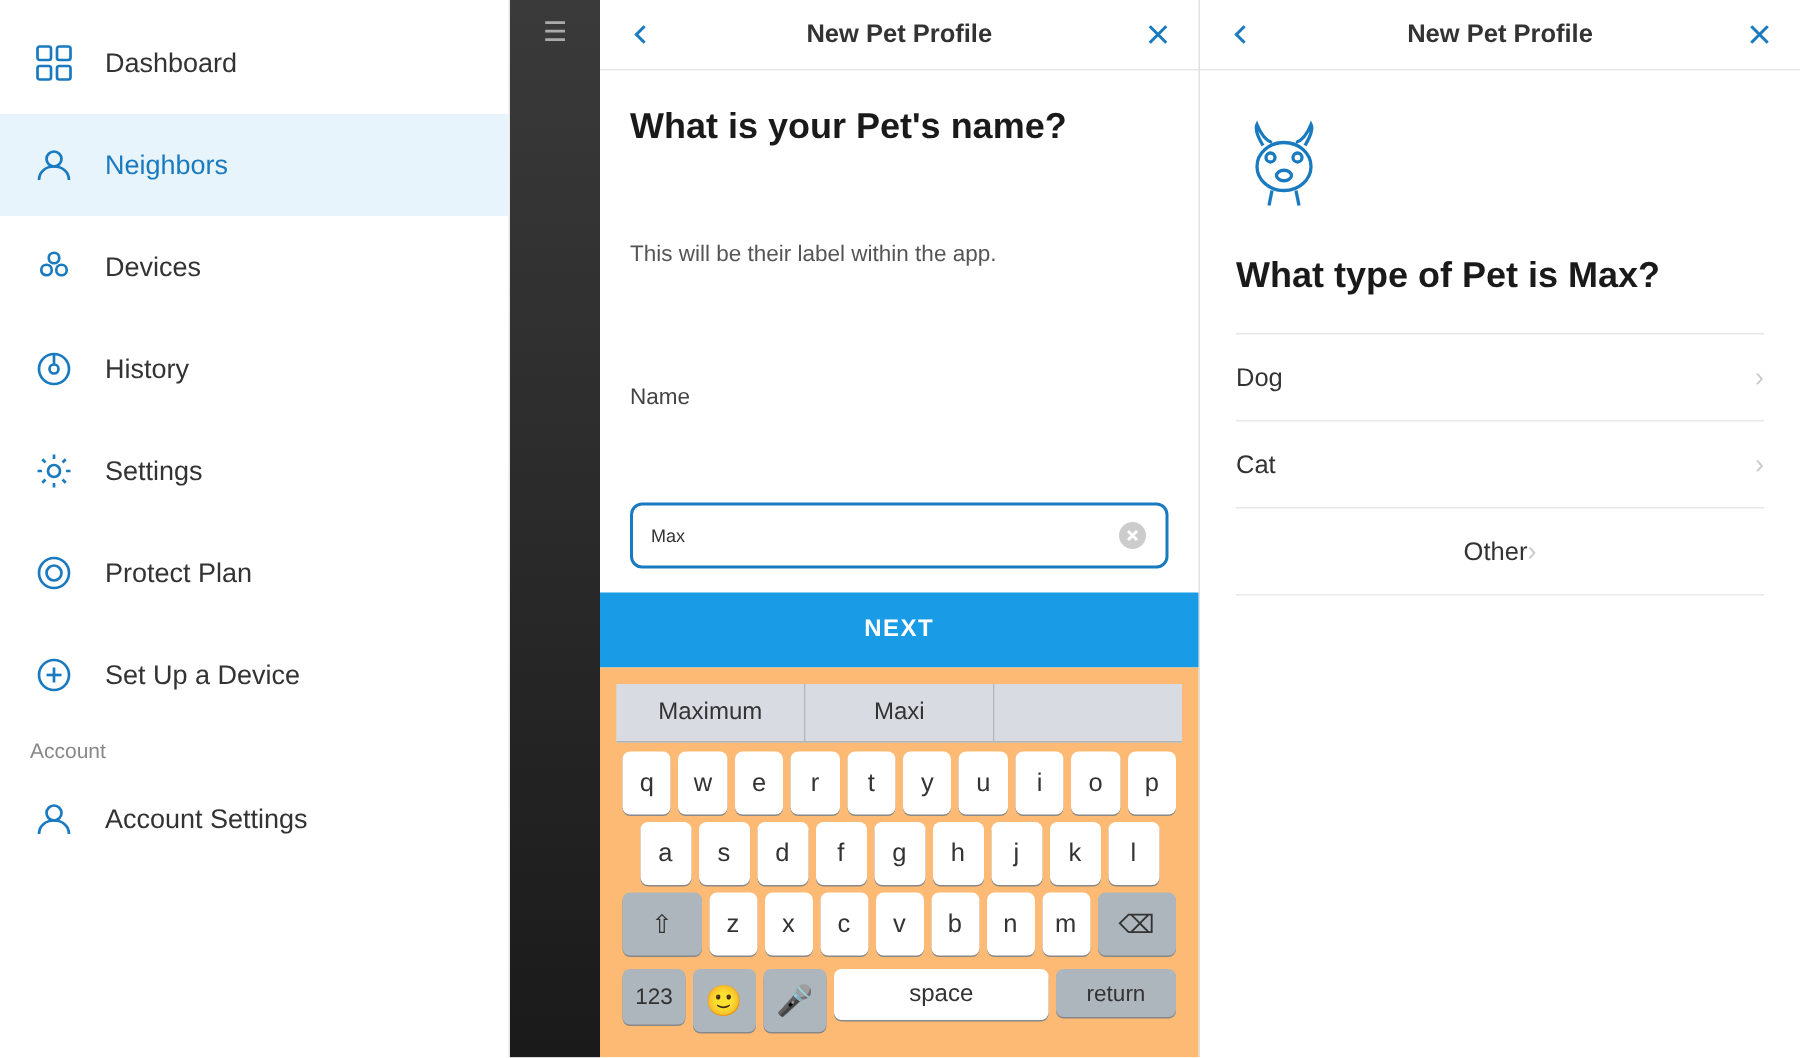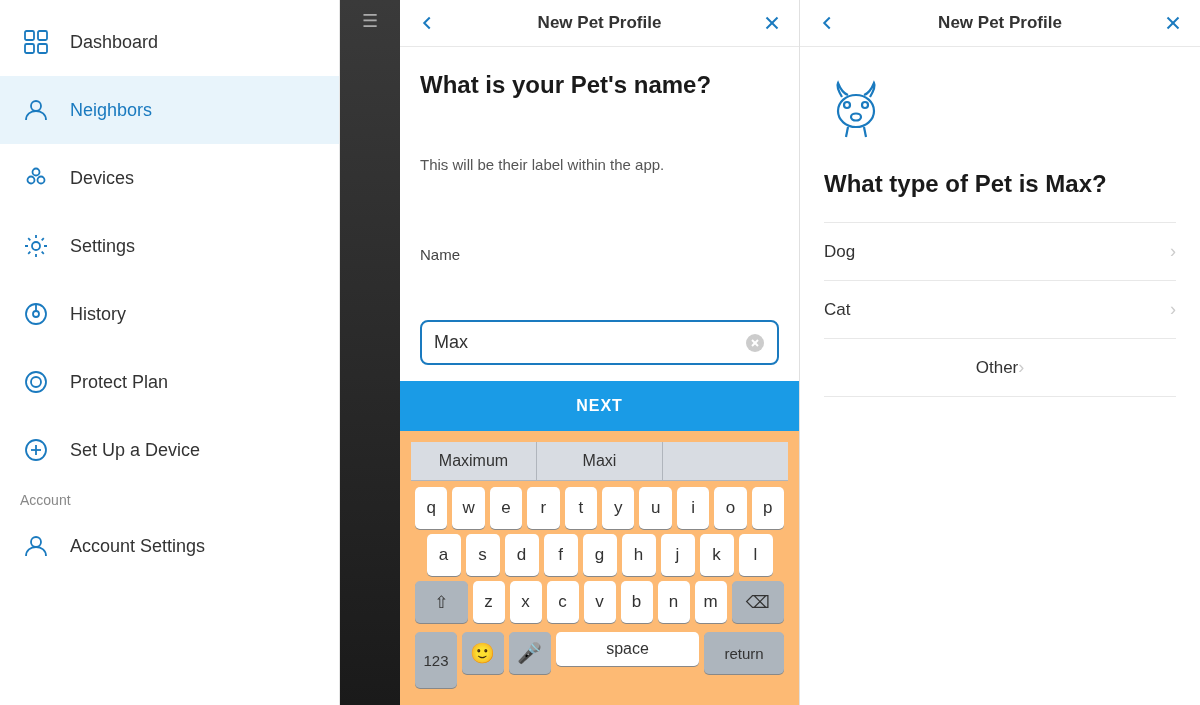--- a/index.html
+++ b/index.html
@@ -137,21 +137,21 @@
       border: 2px solid #1a7abf;
       border-radius: 8px;
       padding: 10px 12px;
       margin-bottom: 0;
       background: #fff;
     }
     .name-input {
       flex: 1;
       border: none;
       outline: none;
-      font-size: 18px;
+      font-size: 12px;
       color: #333;
       background: transparent;
     }
     .clear-btn {
       background: none;
       border: none;
       cursor: pointer;
       color: #888;
       display: flex;
       align-items: center;
@@ -217,25 +217,25 @@
       background: #adb5bd;
       color: #333;
     }
     .key.wide { max-width: 60px; flex: 2; }
     .bottom-row {
       display: flex;
       gap: 5px;
       justify-content: center;
       padding: 0 4px 6px;
     }
-    .key-123 { background: #adb5bd; border: none; border-radius: 5px; height: 56px; min-width: 42px; font-size: 15px; color: #333; cursor: pointer; box-shadow: 0 1px 0 #888; }
+    .key-123 { background: #adb5bd; border: none; border-radius: 5px; height: 37px; min-width: 42px; font-size: 15px; color: #333; cursor: pointer; box-shadow: 0 1px 0 #888; }
     .key-emoji { background: #adb5bd; border: none; border-radius: 5px; height: 42px; width: 42px; font-size: 20px; cursor: pointer; box-shadow: 0 1px 0 #888; }
     .key-mic { background: #adb5bd; border: none; border-radius: 5px; height: 42px; width: 42px; font-size: 20px; cursor: pointer; box-shadow: 0 1px 0 #888; }
     .key-space { background: #fff; border: none; border-radius: 5px; height: 34px; flex: 1; font-size: 16px; color: #333; cursor: pointer; box-shadow: 0 1px 0 #888; }
-    .key-return { background: #adb5bd; border: none; border-radius: 5px; height: 42px; min-width: 80px; font-size: 15px; color: #333; cursor: pointer; box-shadow: 0 1px 0 #888; }
+    .key-return { background: #adb5bd; border: none; border-radius: 5px; height: 32px; min-width: 80px; font-size: 15px; color: #333; cursor: pointer; box-shadow: 0 1px 0 #888; }
 
     
     .modal-right {
       flex: 1;
       height: 705px;
       background: #fff;
       display: flex;
       flex-direction: column;
     }
     .modal-right .modal-header {
@@ -306,36 +306,36 @@
           <circle cx="19" cy="16" r="3.5"></circle>
           <circle cx="14" cy="8" r="3.5"></circle>
         </svg>
       </div>
       <span>Devices</span>
     </div>
 
     <div class="nav-item">
       <div class="icon">
         <svg viewBox="0 0 28 28" fill="none" stroke="#1a7abf" stroke-width="1.8">
-          <circle cx="14" cy="14" r="4"></circle>
-          <path d="M14 3v3M14 22v3M3 14h3M22 14h3M6.2 6.2l2.1 2.1M19.7 19.7l2.1 2.1M6.2 21.8l2.1-2.1M19.7 8.3l2.1-2.1"></path>
-        </svg>
-      </div>
-      <span>Settings</span>
-    </div>
-
-    <div class="nav-item">
-      <div class="icon">
-        <svg viewBox="0 0 28 28" fill="none" stroke="#1a7abf" stroke-width="1.8">
           <circle cx="14" cy="14" r="10"></circle>
           <circle cx="14" cy="14" r="3"></circle>
           <line x1="14" y1="4" x2="14" y2="11"></line>
         </svg>
       </div>
       <span>History</span>
+    </div>
+
+    <div class="nav-item">
+      <div class="icon">
+        <svg viewBox="0 0 28 28" fill="none" stroke="#1a7abf" stroke-width="1.8">
+          <circle cx="14" cy="14" r="4"></circle>
+          <path d="M14 3v3M14 22v3M3 14h3M22 14h3M6.2 6.2l2.1 2.1M19.7 19.7l2.1 2.1M6.2 21.8l2.1-2.1M19.7 8.3l2.1-2.1"></path>
+        </svg>
+      </div>
+      <span>Settings</span>
     </div>
 
     <div class="nav-item">
       <div class="icon">
         <svg viewBox="0 0 28 28" fill="none" stroke="#1a7abf" stroke-width="1.8">
           <circle cx="14" cy="14" r="10"></circle>
           <circle cx="14" cy="14" r="5"></circle>
         </svg>
       </div>
       <span>Protect Plan</span>

